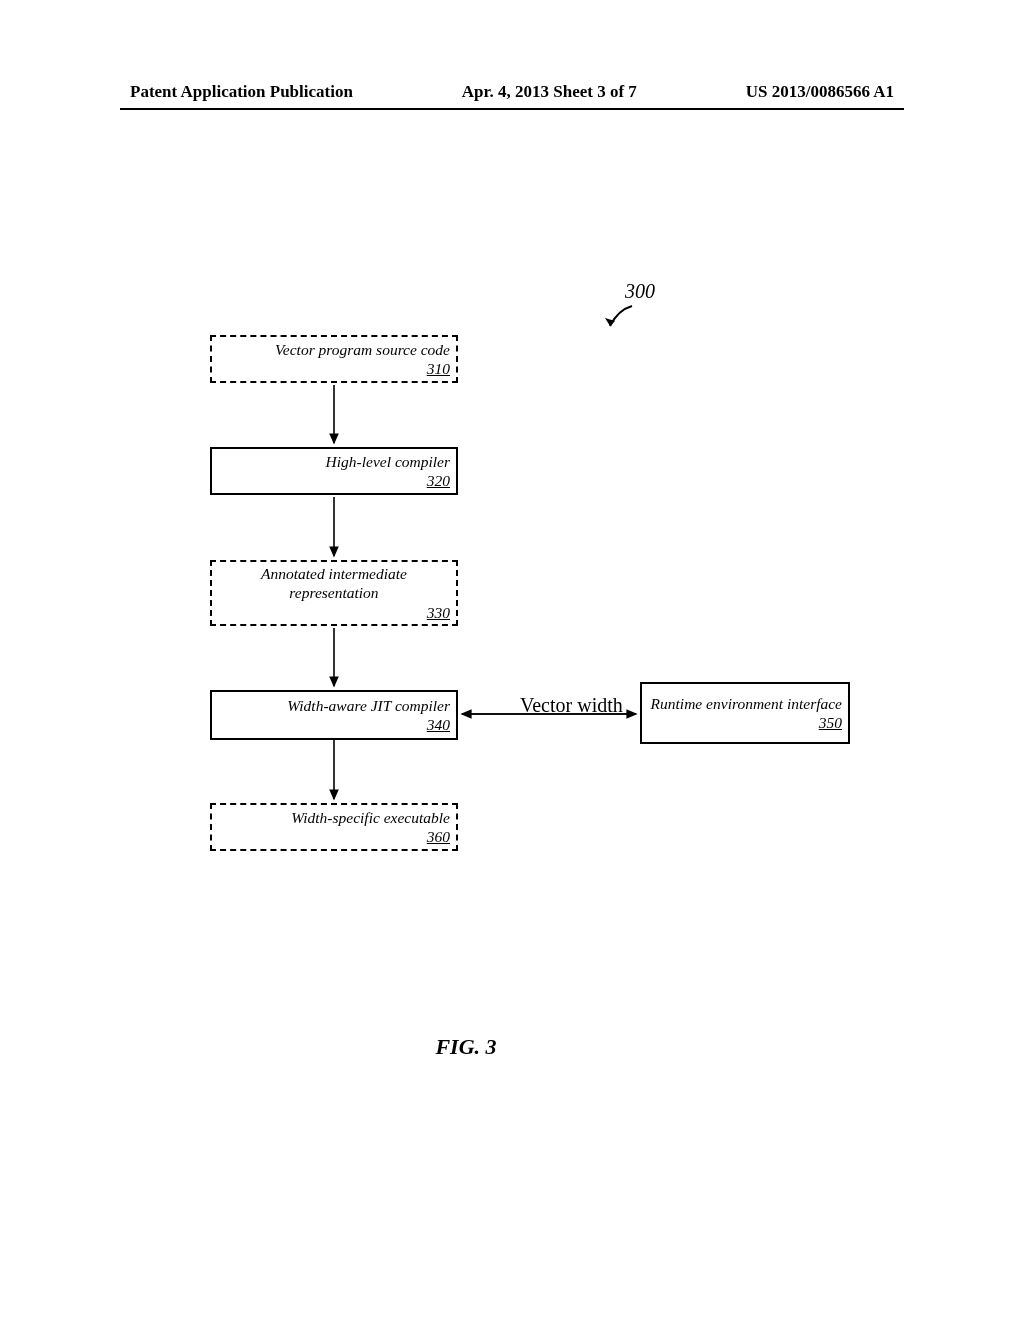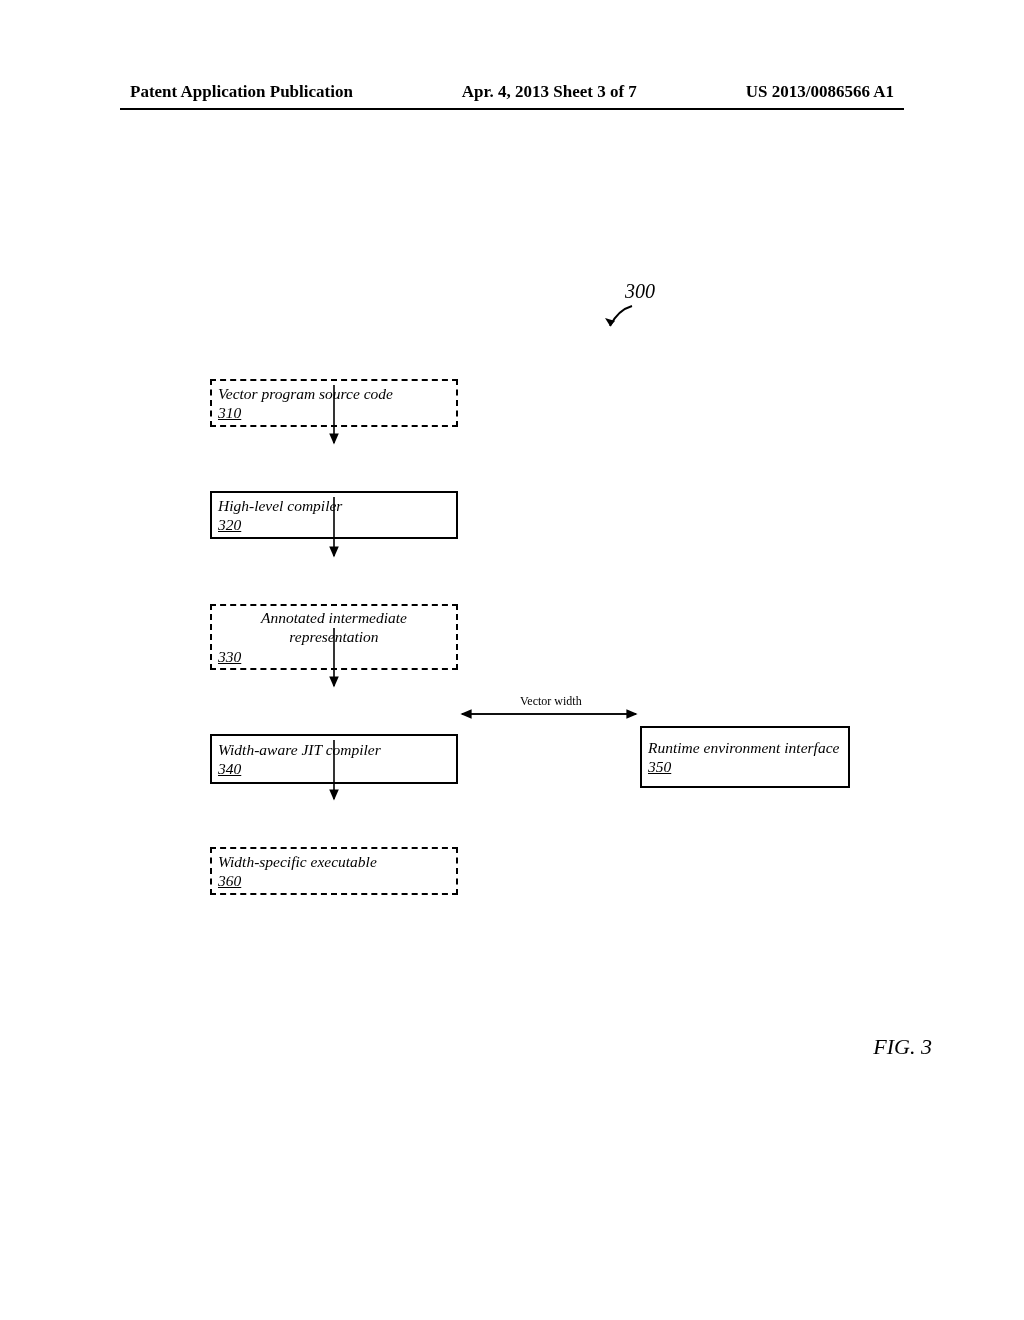--- a/index.html
+++ b/index.html
@@ -56,23 +56,22 @@
   }
   .box {
     position: absolute;
     text-align: center;
     font-style: italic;
     font-size: 15.5px;
     line-height: 1.25;
     display: flex;
     flex-direction: column;
     justify-content: center;
-    align-items: flex-start;
+    align-items: flex-end;
     padding: 3px 6px;
-    margin-top: 44px;
   }
   .box .refnum {
     text-decoration: underline;
   }
   .solid-box {
     border: 2px solid #000;
   }
   .dashed-box {
     border: 2px dashed #000;
   }
@@ -83,30 +82,31 @@
   .b310 { top: 45px; height: 48px; }
   .b320 { top: 157px; height: 48px; font-style: italic; }
   .b330 { top: 270px; height: 66px; }
   .b340 { top: 400px; height: 50px; }
   .b360 { top: 513px; height: 48px; }
   .b350 { top: 392px; left: 640px; width: 210px; height: 62px; }
   .vw-label {
     position: absolute;
     top: 404px;
     left: 520px;
-    font-size: 12px;
+    font-size: 20px;
   }
   .fig-label {
     position: absolute;
     top: 1034px;
     left: 0;
     width: 932px;
-    text-align: right;
+    text-align: center;
     font-style: italic;
     font-size: 22px;
+    font-weight: bold;
   }
   svg.arrows {
     position: absolute;
     top: 0;
     left: 0;
     width: 1024px;
     height: 700px;
     pointer-events: none;
   }
 </style>

